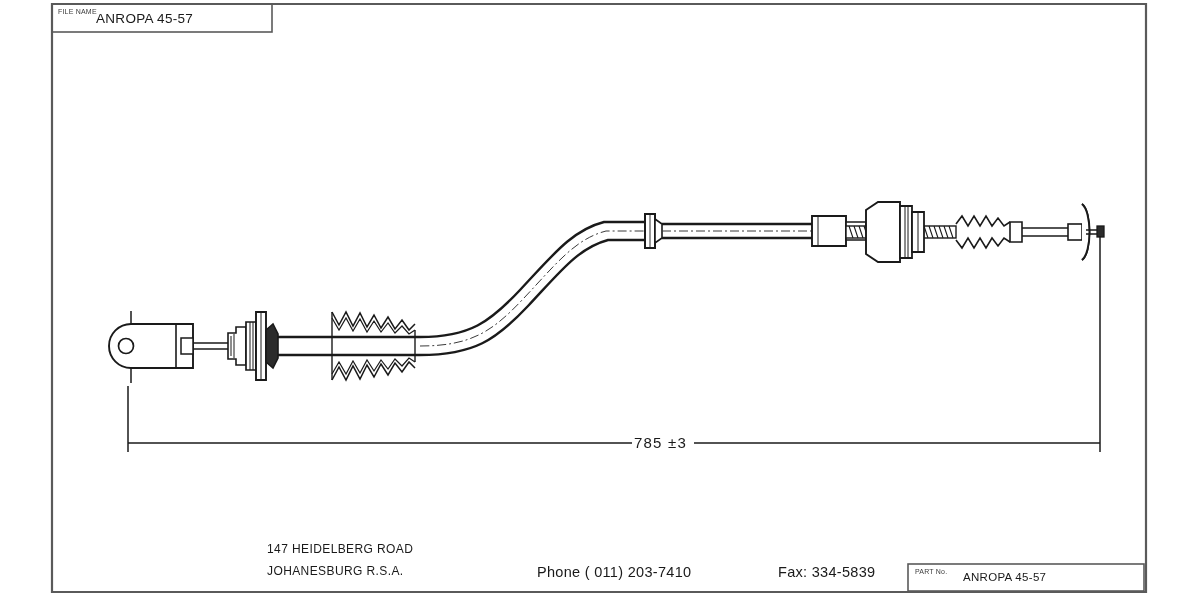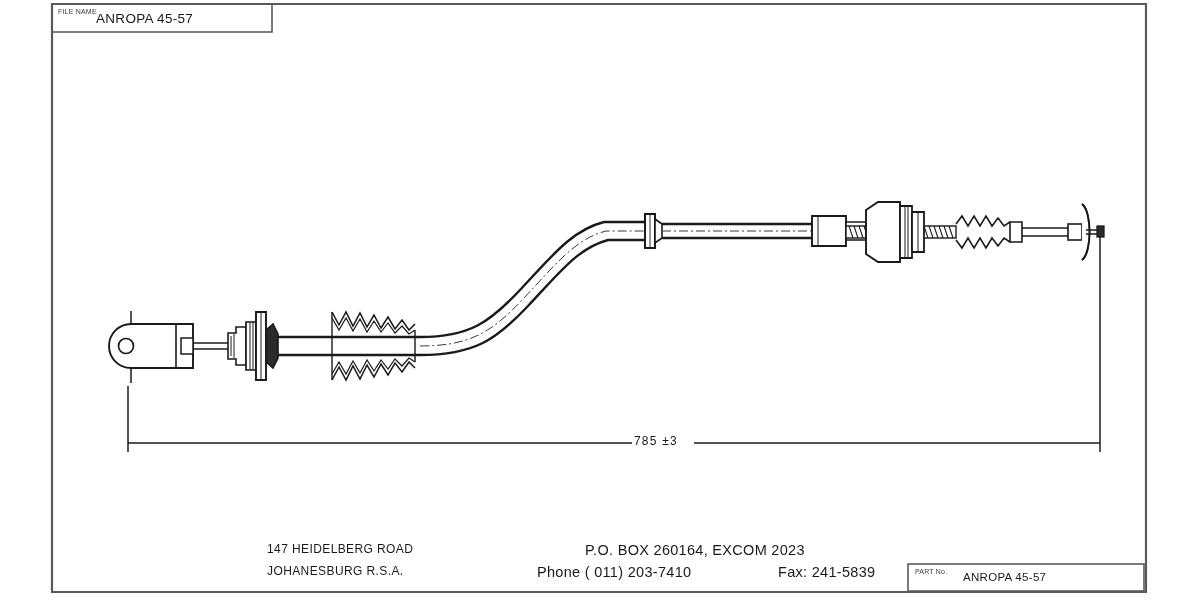--- a/index.html
+++ b/index.html
@@ -50,21 +50,21 @@
   }
   .addr {
     font-size: 12px;
     letter-spacing: 0.4px;
   }
   .contact {
     font-size: 14.5px;
     letter-spacing: 0.3px;
   }
   .dimtext {
-    font-size: 12px;
+    font-size: 15px;
     letter-spacing: 1.2px;
   }
 </style>
 </head>
 <body>
 
 <div id="sheet">
 
   <svg id="drawing-svg" viewBox="0 0 1200 600">
     <defs>
@@ -227,21 +227,20 @@
 
   <div class="txt lbl-tiny" style="left:915px; top:568px;">PART No.</div>
 
   <div class="txt lbl-part-value" style="left:963px; top:572px;">ANROPA 45-57</div>
 
 
   <div class="txt addr" style="left:267px; top:543px;">147 HEIDELBERG ROAD</div>
 
   <div class="txt addr" style="left:267px; top:565px;">JOHANESBURG R.S.A.</div>
 
-  <div class="txt contact" style="left:585px; top:543px;">P.O. BOX 260164, EXCOM 2023</div>
 
   <div class="txt contact" style="left:537px; top:565px;">Phone  ( 011)   203-7410</div>
 
-  <div class="txt contact" style="left:778px; top:565px;">Fax: 241-5839</div>
+  <div class="txt contact" style="left:778px; top:565px;">Fax: 334-5839</div>
 
   <div class="txt dimtext" style="left:634px; top:435px;">785  ±3</div>
 
 </div>
 
 </body></html>

